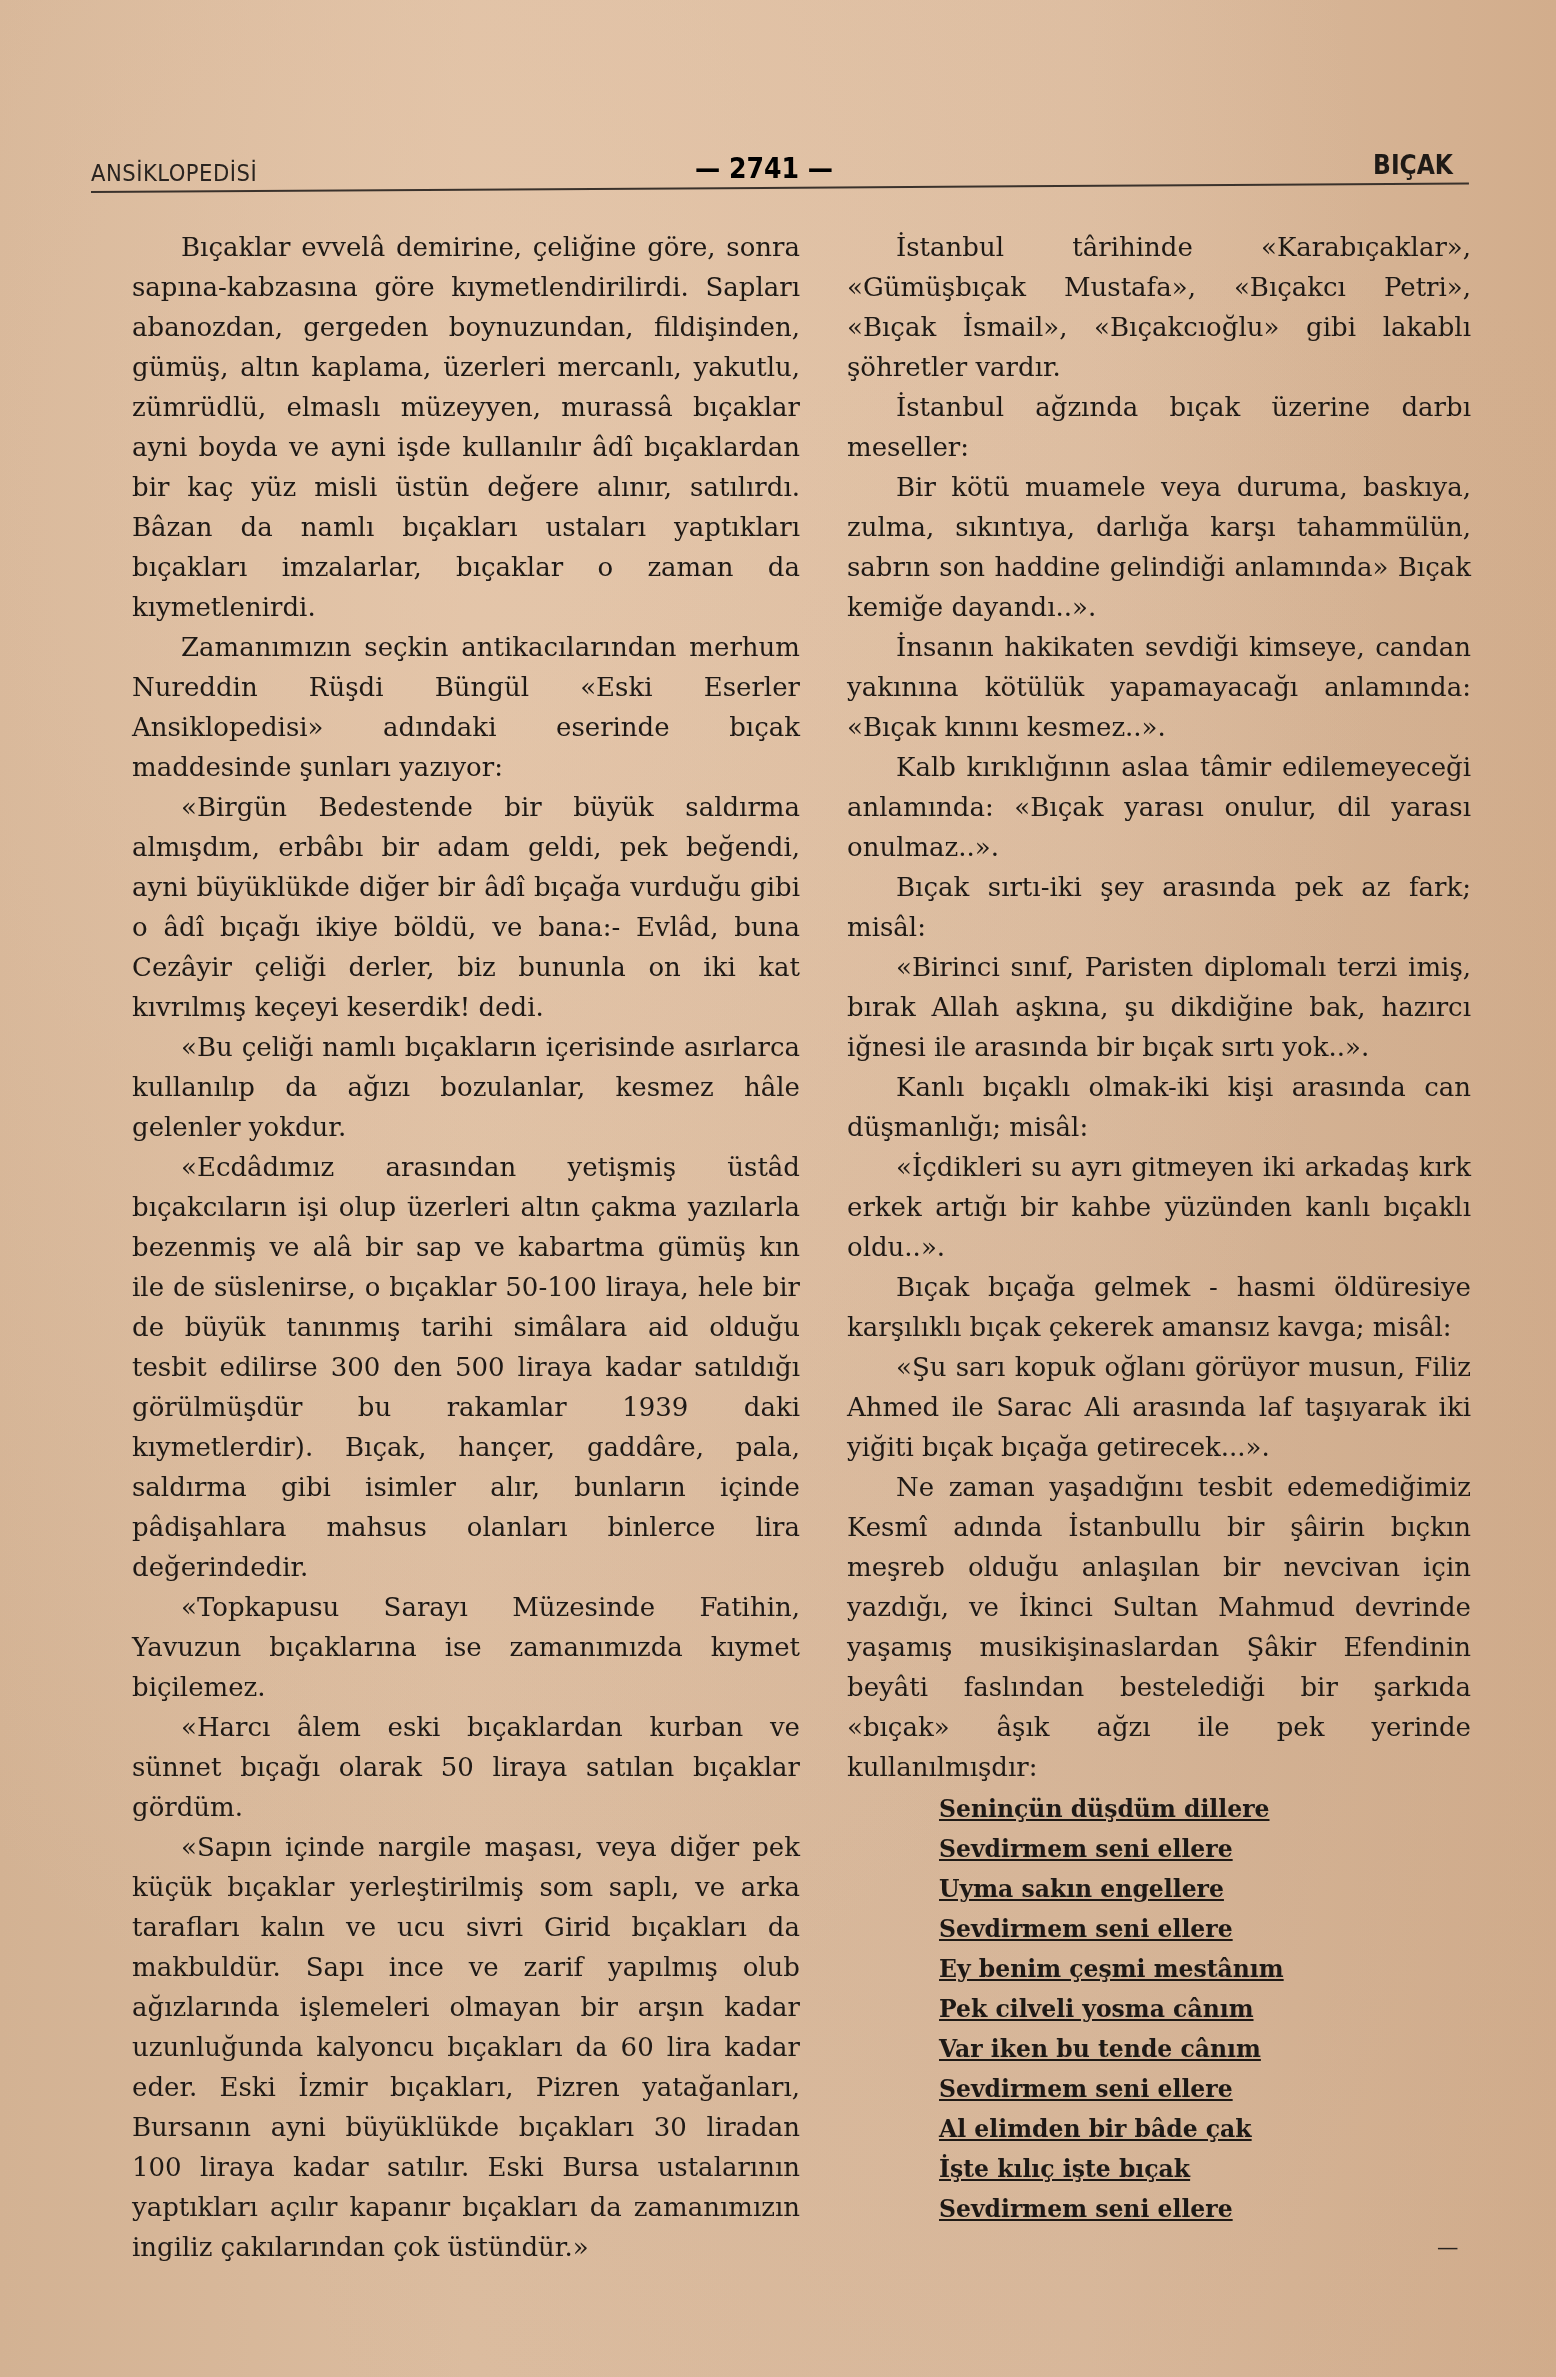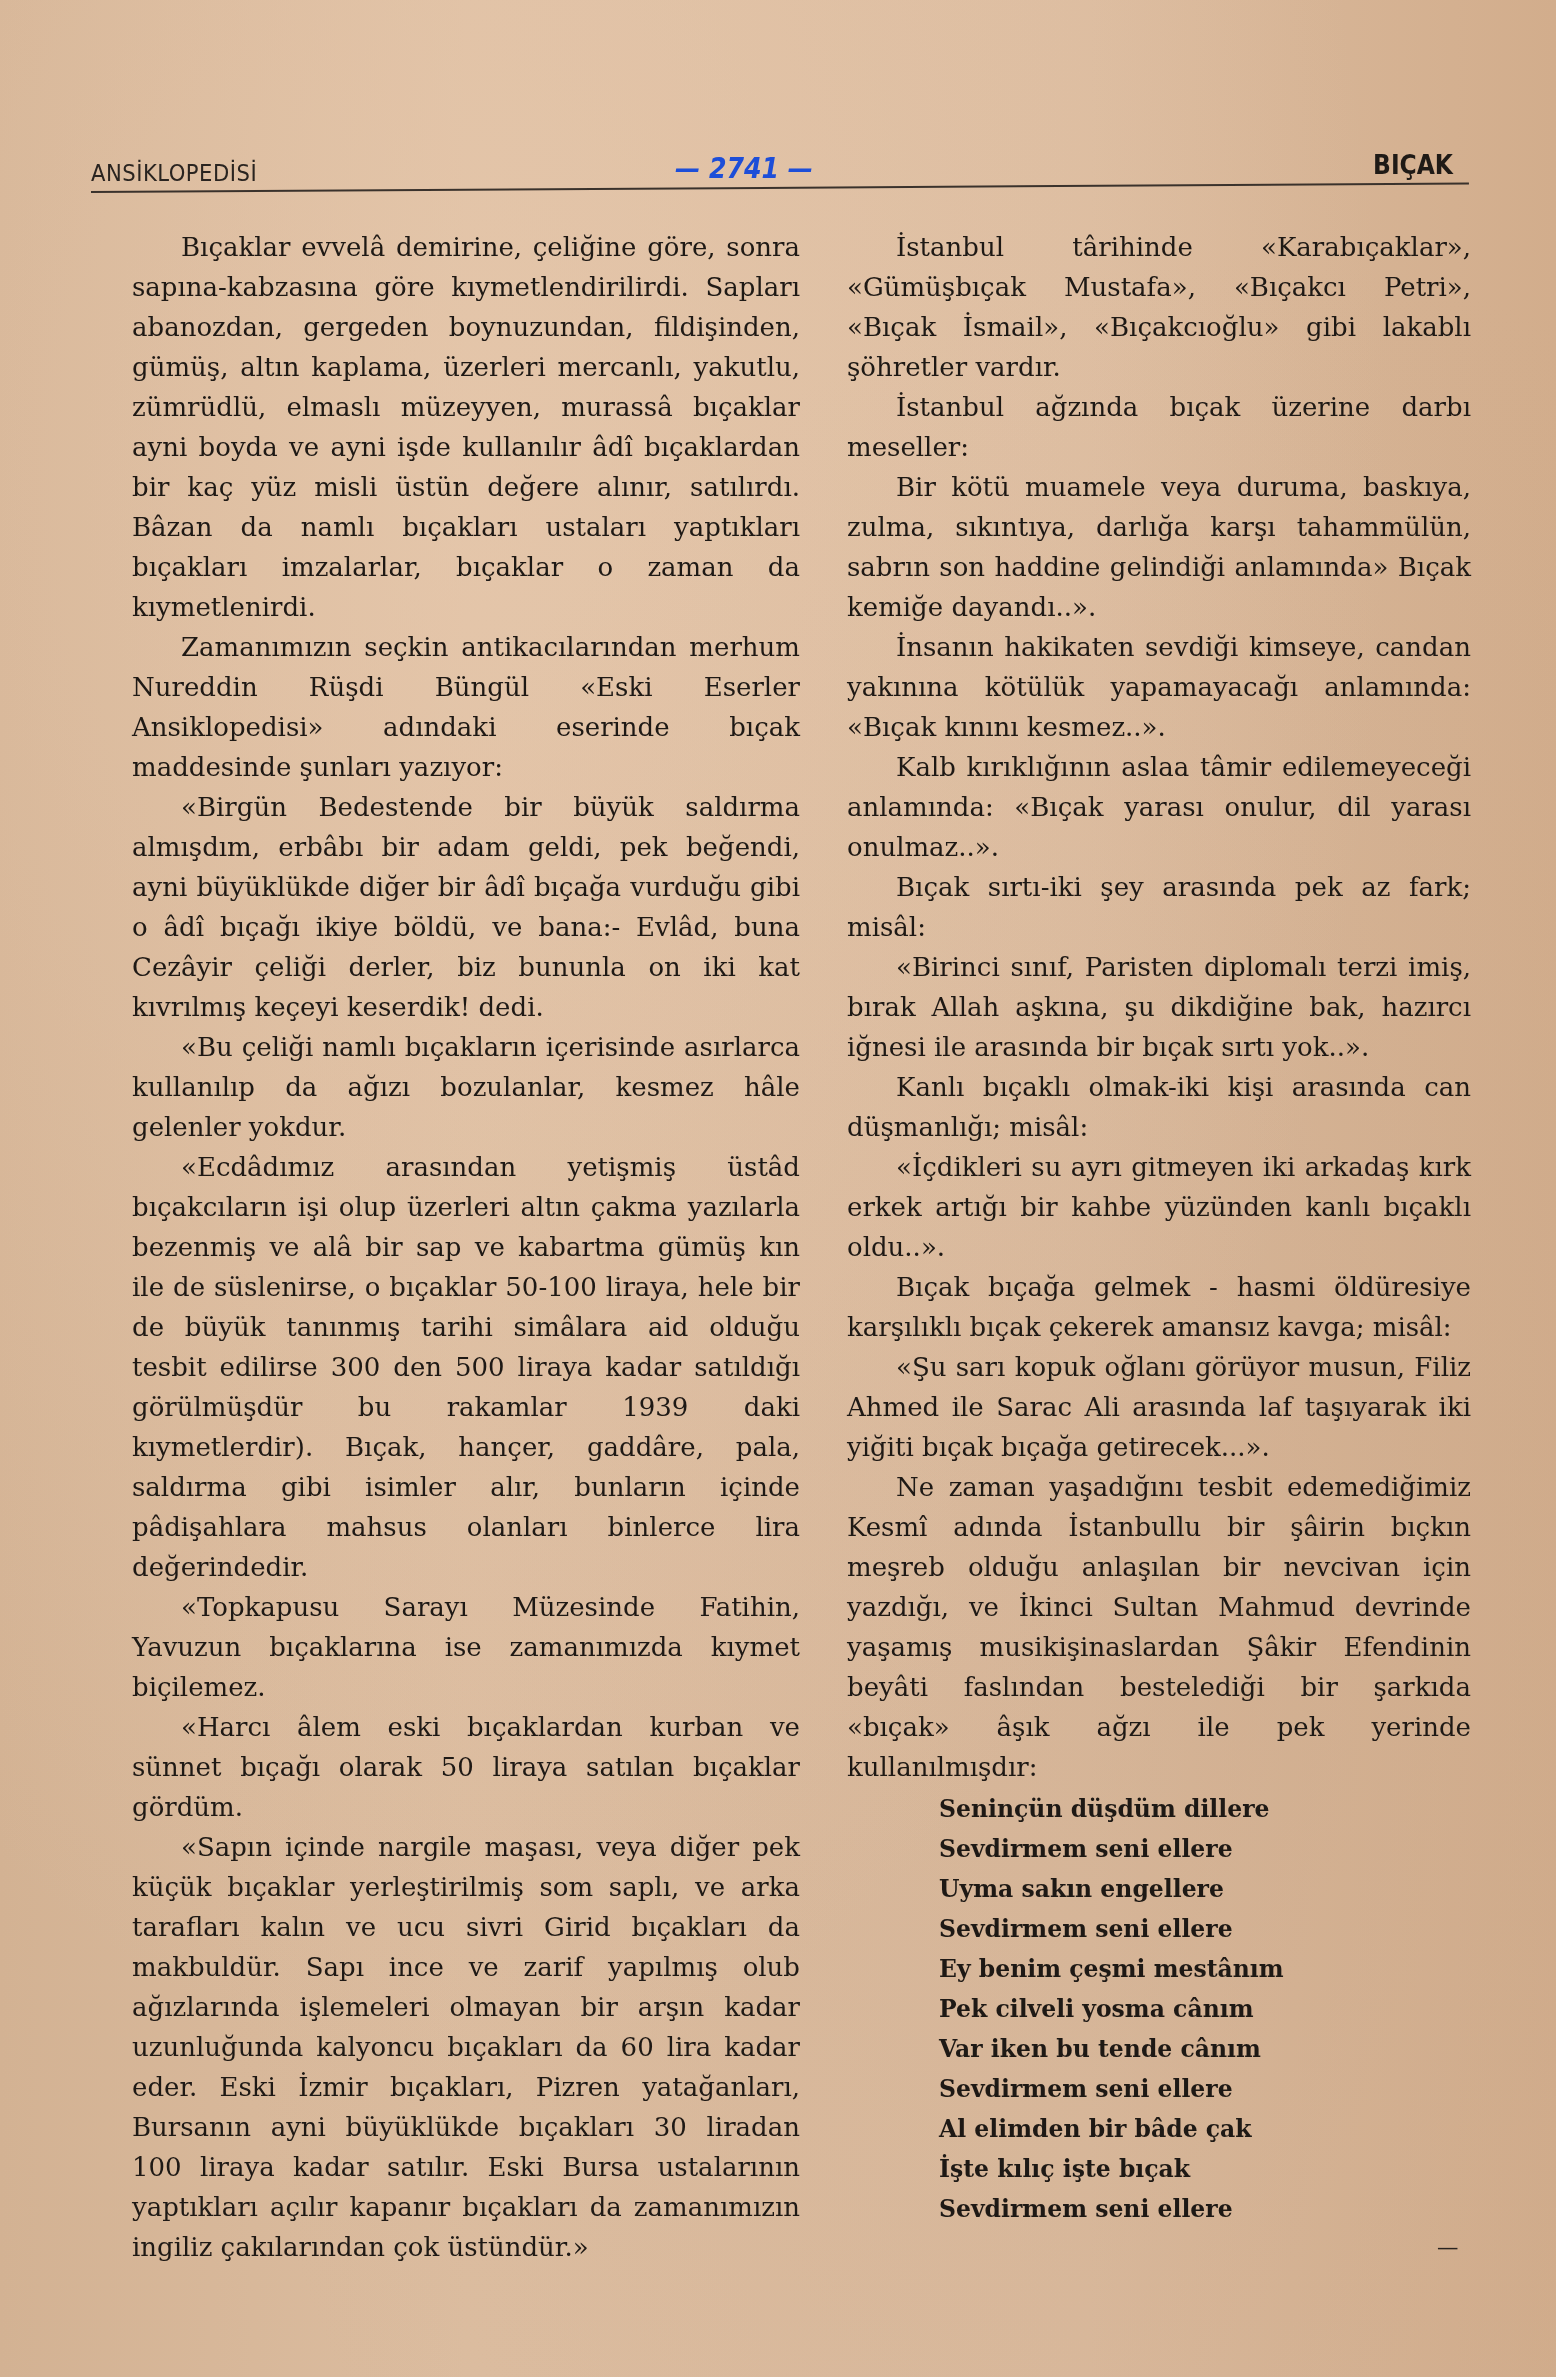--- a/index.html
+++ b/index.html
@@ -14,38 +14,38 @@
     color: #1e1915;
     position: relative;
     overflow: hidden;
   }
   .page { position: absolute; left: 0; top: 0; width: 1556px; height: 2377px; }
   .header {
     position: absolute; left: 91px; top: 155px; width: 1378px; height: 32px;
     font-family: "DejaVu Sans Condensed", "DejaVu Sans", sans-serif;
   }
   .hdr-left { position: absolute; left: 0; top: 4px; font-size: 23.5px; letter-spacing: 0.5px; color: #2a2420; }
-  .hdr-center { position: absolute; left: 584px; top: -3.2px; font-size: 28px; font-weight: bold; color: #1d4ed8; font-style: italic; }
+  .hdr-center { position: absolute; left: 604px; top: -3.2px; font-size: 28px; font-weight: bold; color: #000000; }
   .hdr-right { position: absolute; right: 16px; top: -5.3px; font-size: 26px; font-weight: bold; color: #1f1a16; }
   .rule {
     position: absolute; left: 91px; top: 191px; width: 1378px; height: 0;
     border-top: 2.1px solid #3a322c;
     transform: rotate(-0.35deg); transform-origin: left center;
   }
   .col {
     position: absolute; top: 227px; width: 668px;
     font-size: 26px; line-height: 40px; text-align: justify;
   }
   .col-left { left: 95px; margin-left: 37px; }
   .col-right { left: 847px; width: 624px; }
   .col p { margin: 0; text-indent: 49px; hyphens: none; }
   .poem {
     margin: 2.1px 0 0 92px; padding: 0;
     font-family: "DejaVu Serif", serif; font-weight: bold;
-    font-size: 23.5px; line-height: 40px; text-align: left;
+    font-size: 23.5px; line-height: 40px; text-align: left; text-decoration: underline;
   }
   .poem div { white-space: nowrap; }
   .footer-mark {
     position: absolute; left: 1437px; top: 2235px; font-size: 21.4px; color: #2a2420;
   }
 </style>
 </head>
 <body>
 
 <div class="page">

